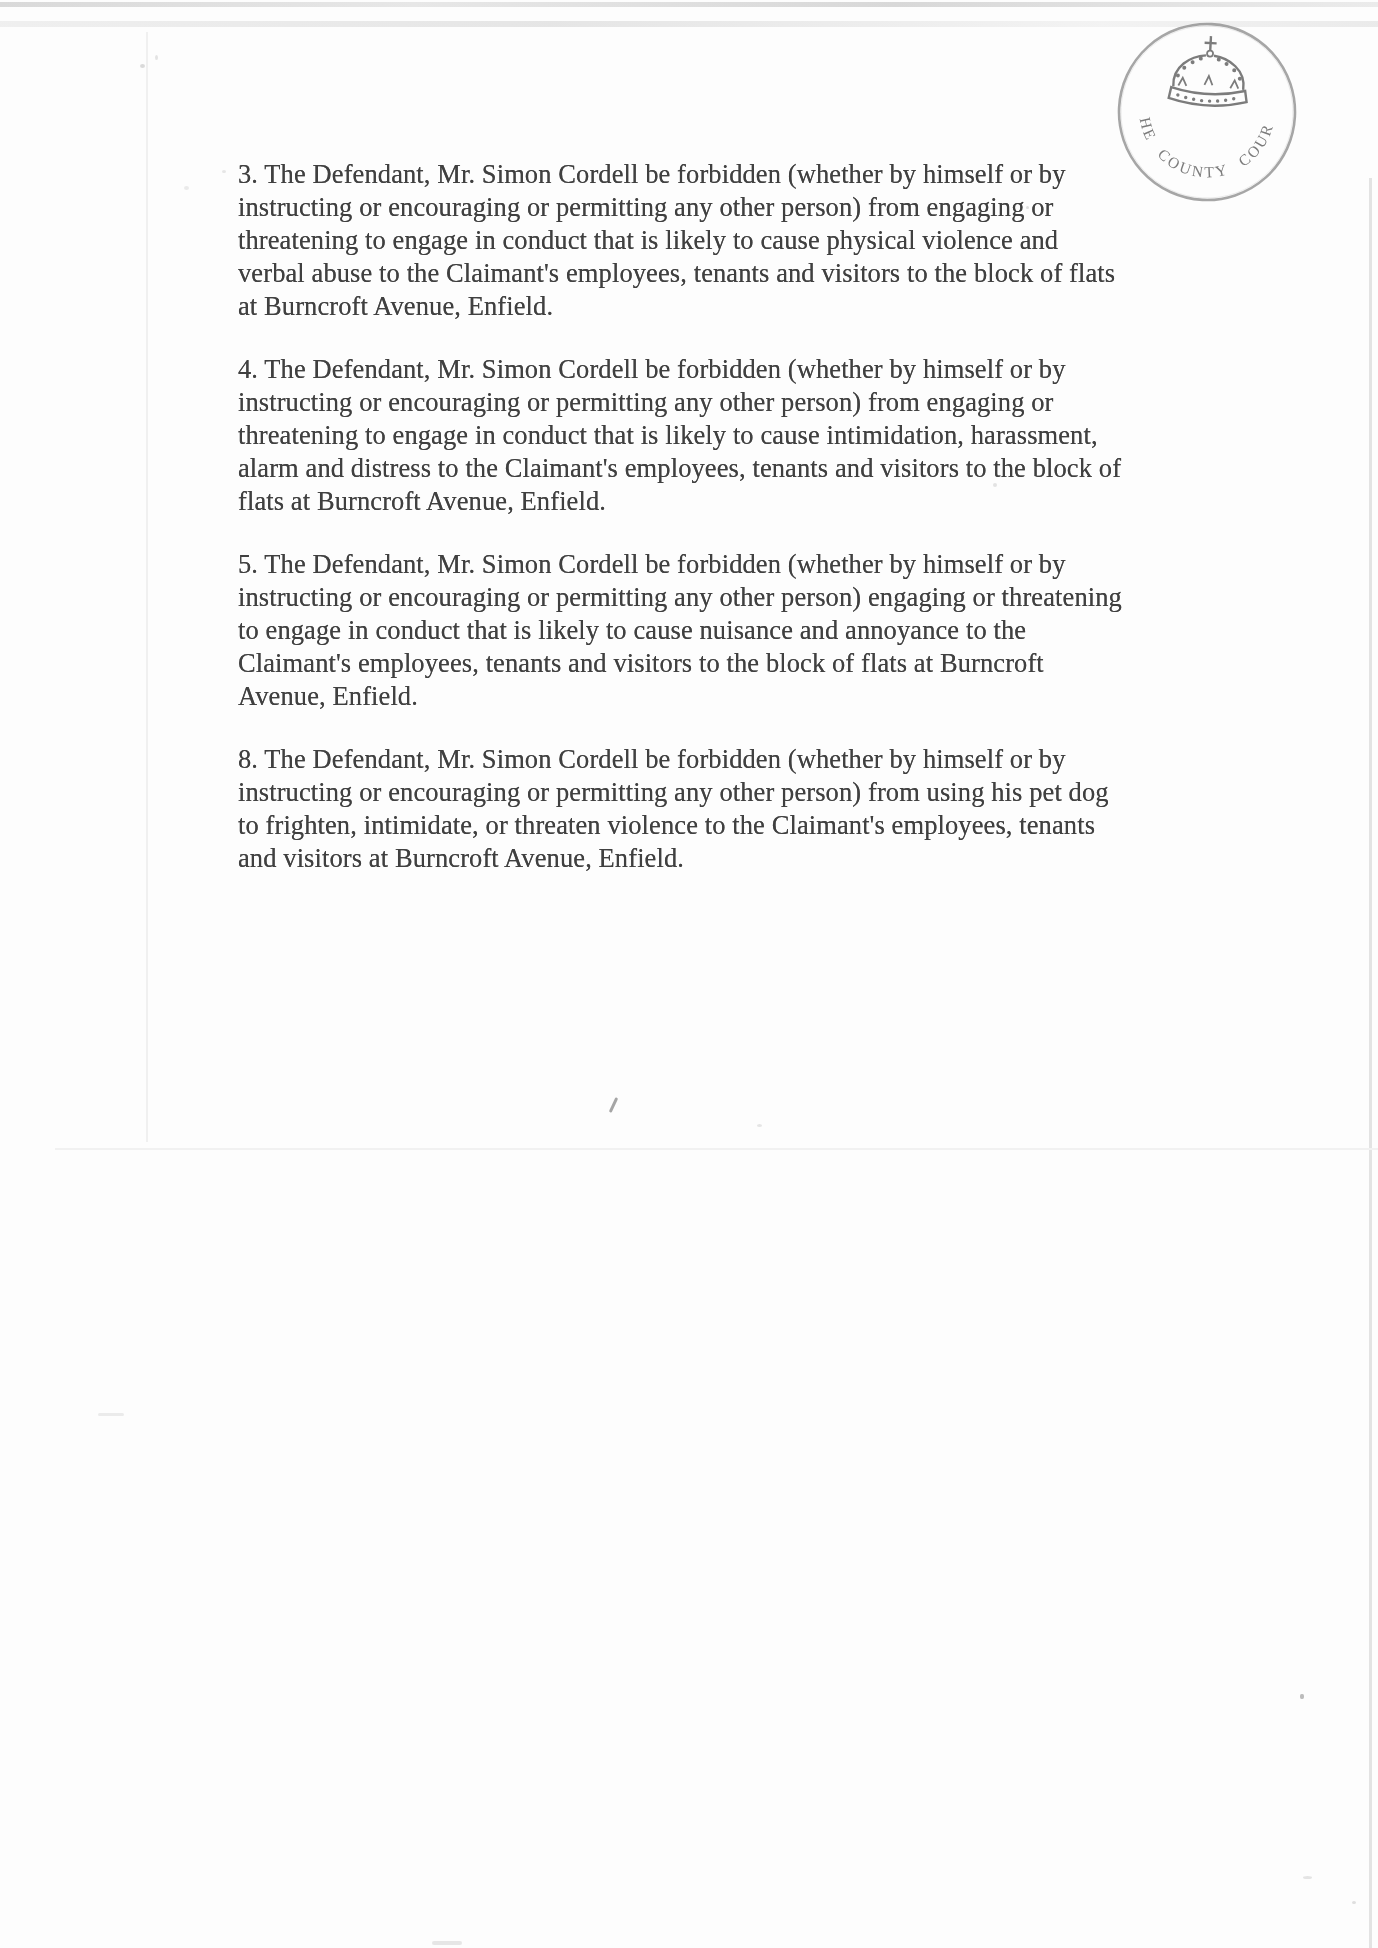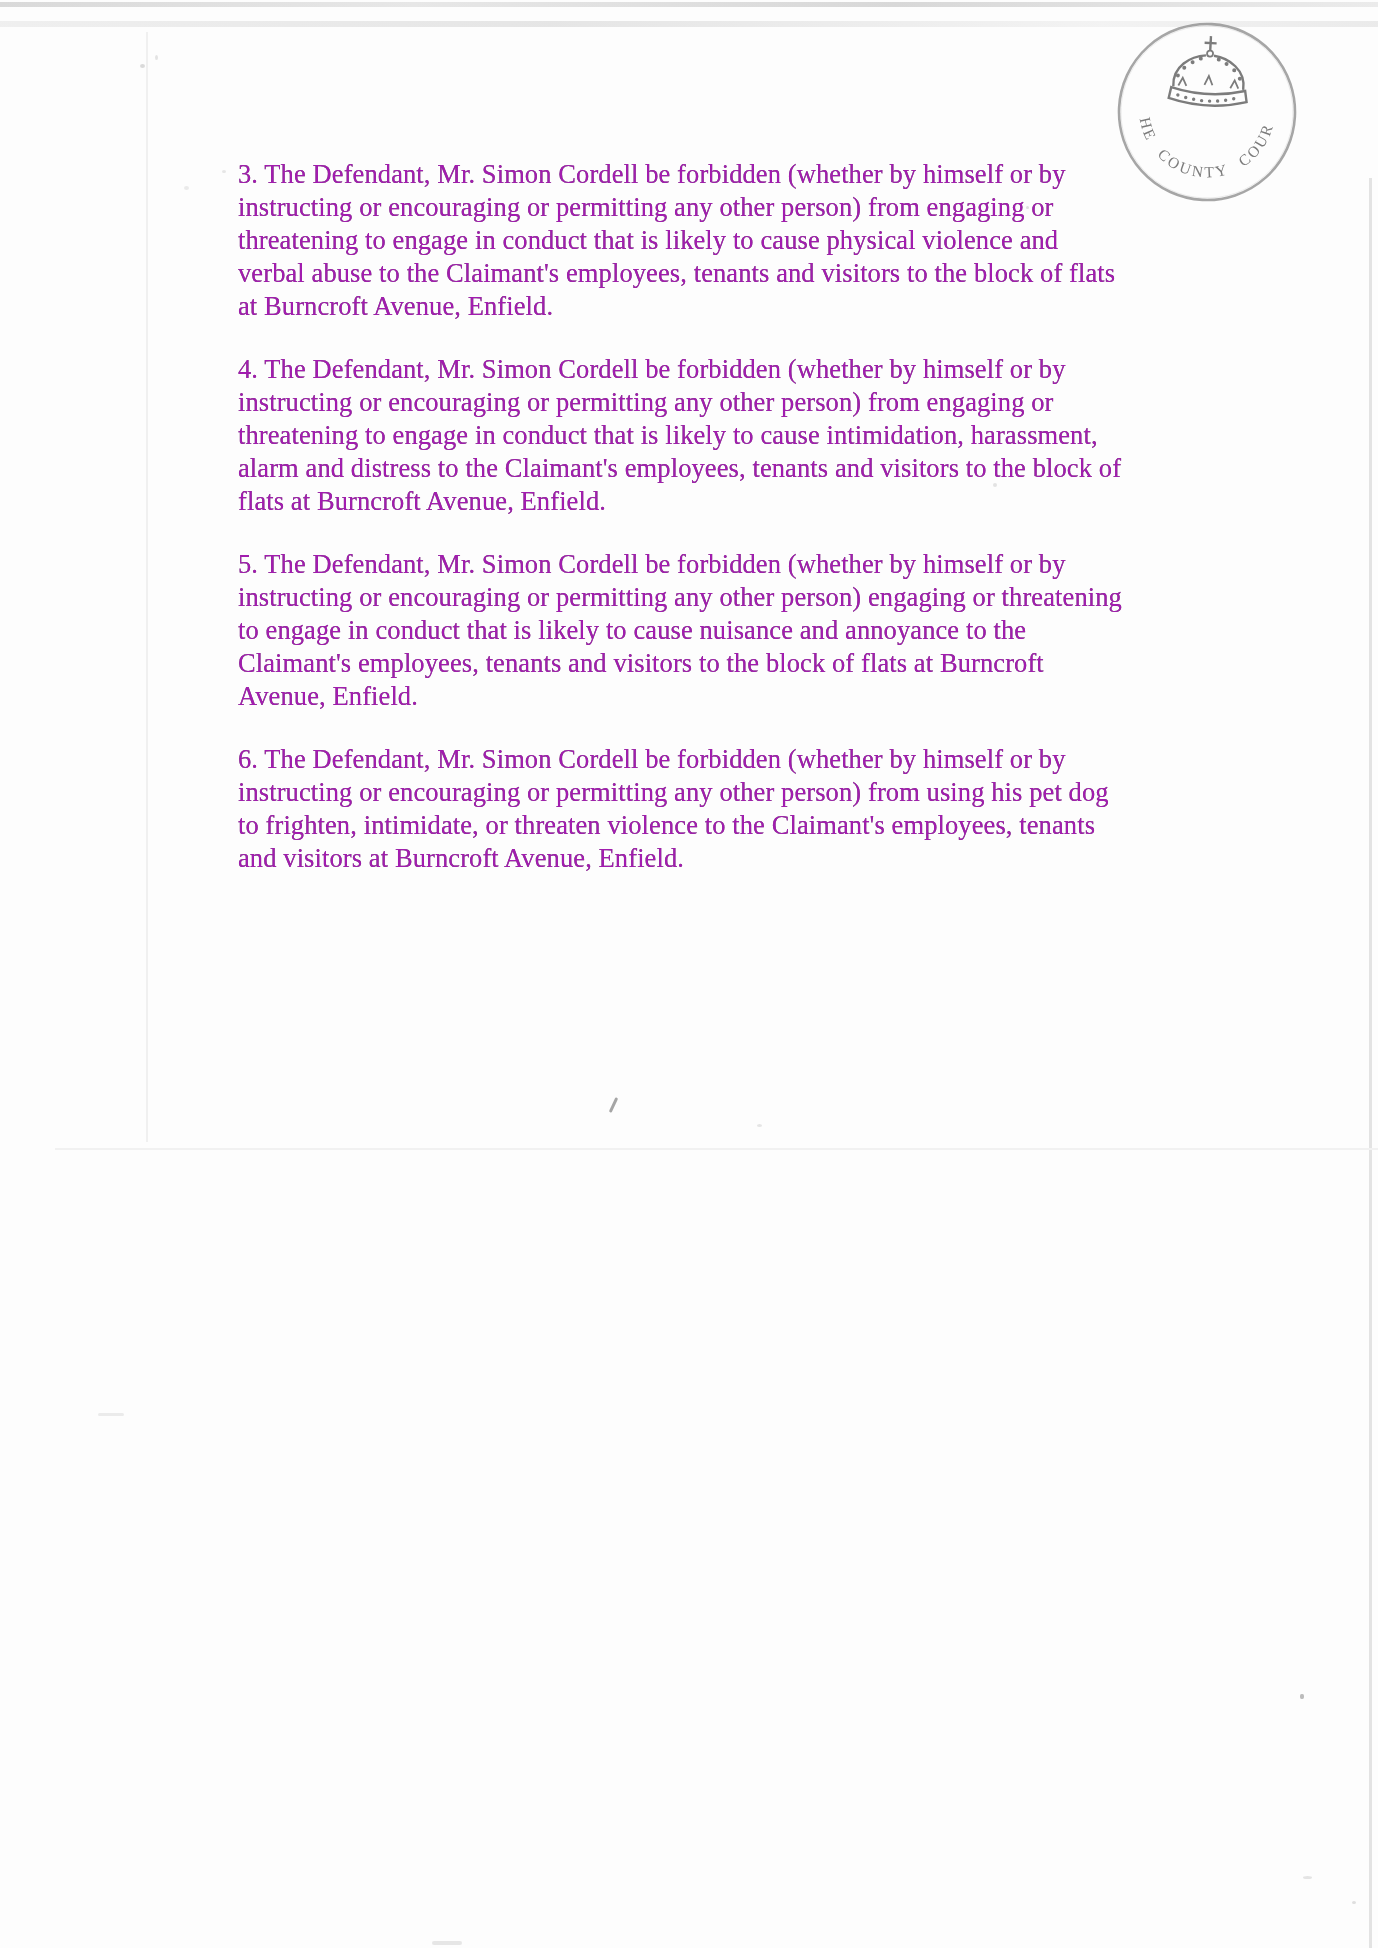--- a/index.html
+++ b/index.html
@@ -21,21 +21,21 @@
   .h-line{position:absolute;left:55px;top:1148px;width:1323px;height:2px;background:#f1f1f1;}
 
   
   .text-block{
     position:absolute;left:238px;top:158px;width:1020px;
   }
   .para{
     margin:0 0 30px 0;
     font-size:26.5px;
     line-height:33px;
-    color:#a21caf;
+    color:#404040;
     white-space:pre-line;
     letter-spacing:.1px;
     text-shadow:0 0 .6px rgba(25,25,25,.65);
   }
 
   
   .stamp{
     position:absolute;left:1112px;top:17px;width:190px;height:190px;
     transform:rotate(3deg);
     opacity:.9;
@@ -132,21 +132,21 @@
     <p class="para">4. The Defendant, Mr. Simon Cordell be forbidden (whether by himself or by
 instructing or encouraging or permitting any other person) from engaging or
 threatening to engage in conduct that is likely to cause intimidation, harassment,
 alarm and distress to the Claimant's employees, tenants and visitors to the block of
 flats at Burncroft Avenue, Enfield.</p>
     <p class="para">5. The Defendant, Mr. Simon Cordell be forbidden (whether by himself or by
 instructing or encouraging or permitting any other person) engaging or threatening
 to engage in conduct that is likely to cause nuisance and annoyance to the
 Claimant's employees, tenants and visitors to the block of flats at Burncroft
 Avenue, Enfield.</p>
-    <p class="para">6. The Defendant, Mr. Simon Cordell be forbidden (whether by himself or by
+    <p class="para">8. The Defendant, Mr. Simon Cordell be forbidden (whether by himself or by
 instructing or encouraging or permitting any other person) from using his pet dog
 to frighten, intimidate, or threaten violence to the Claimant's employees, tenants
 and visitors at Burncroft Avenue, Enfield.</p>
   </div>
 
   <div class="speck sp1"></div>
   <div class="speck sp2"></div>
   <div class="speck sp3"></div>
   <div class="speck sp4"></div>
   <div class="speck sp5"></div>

